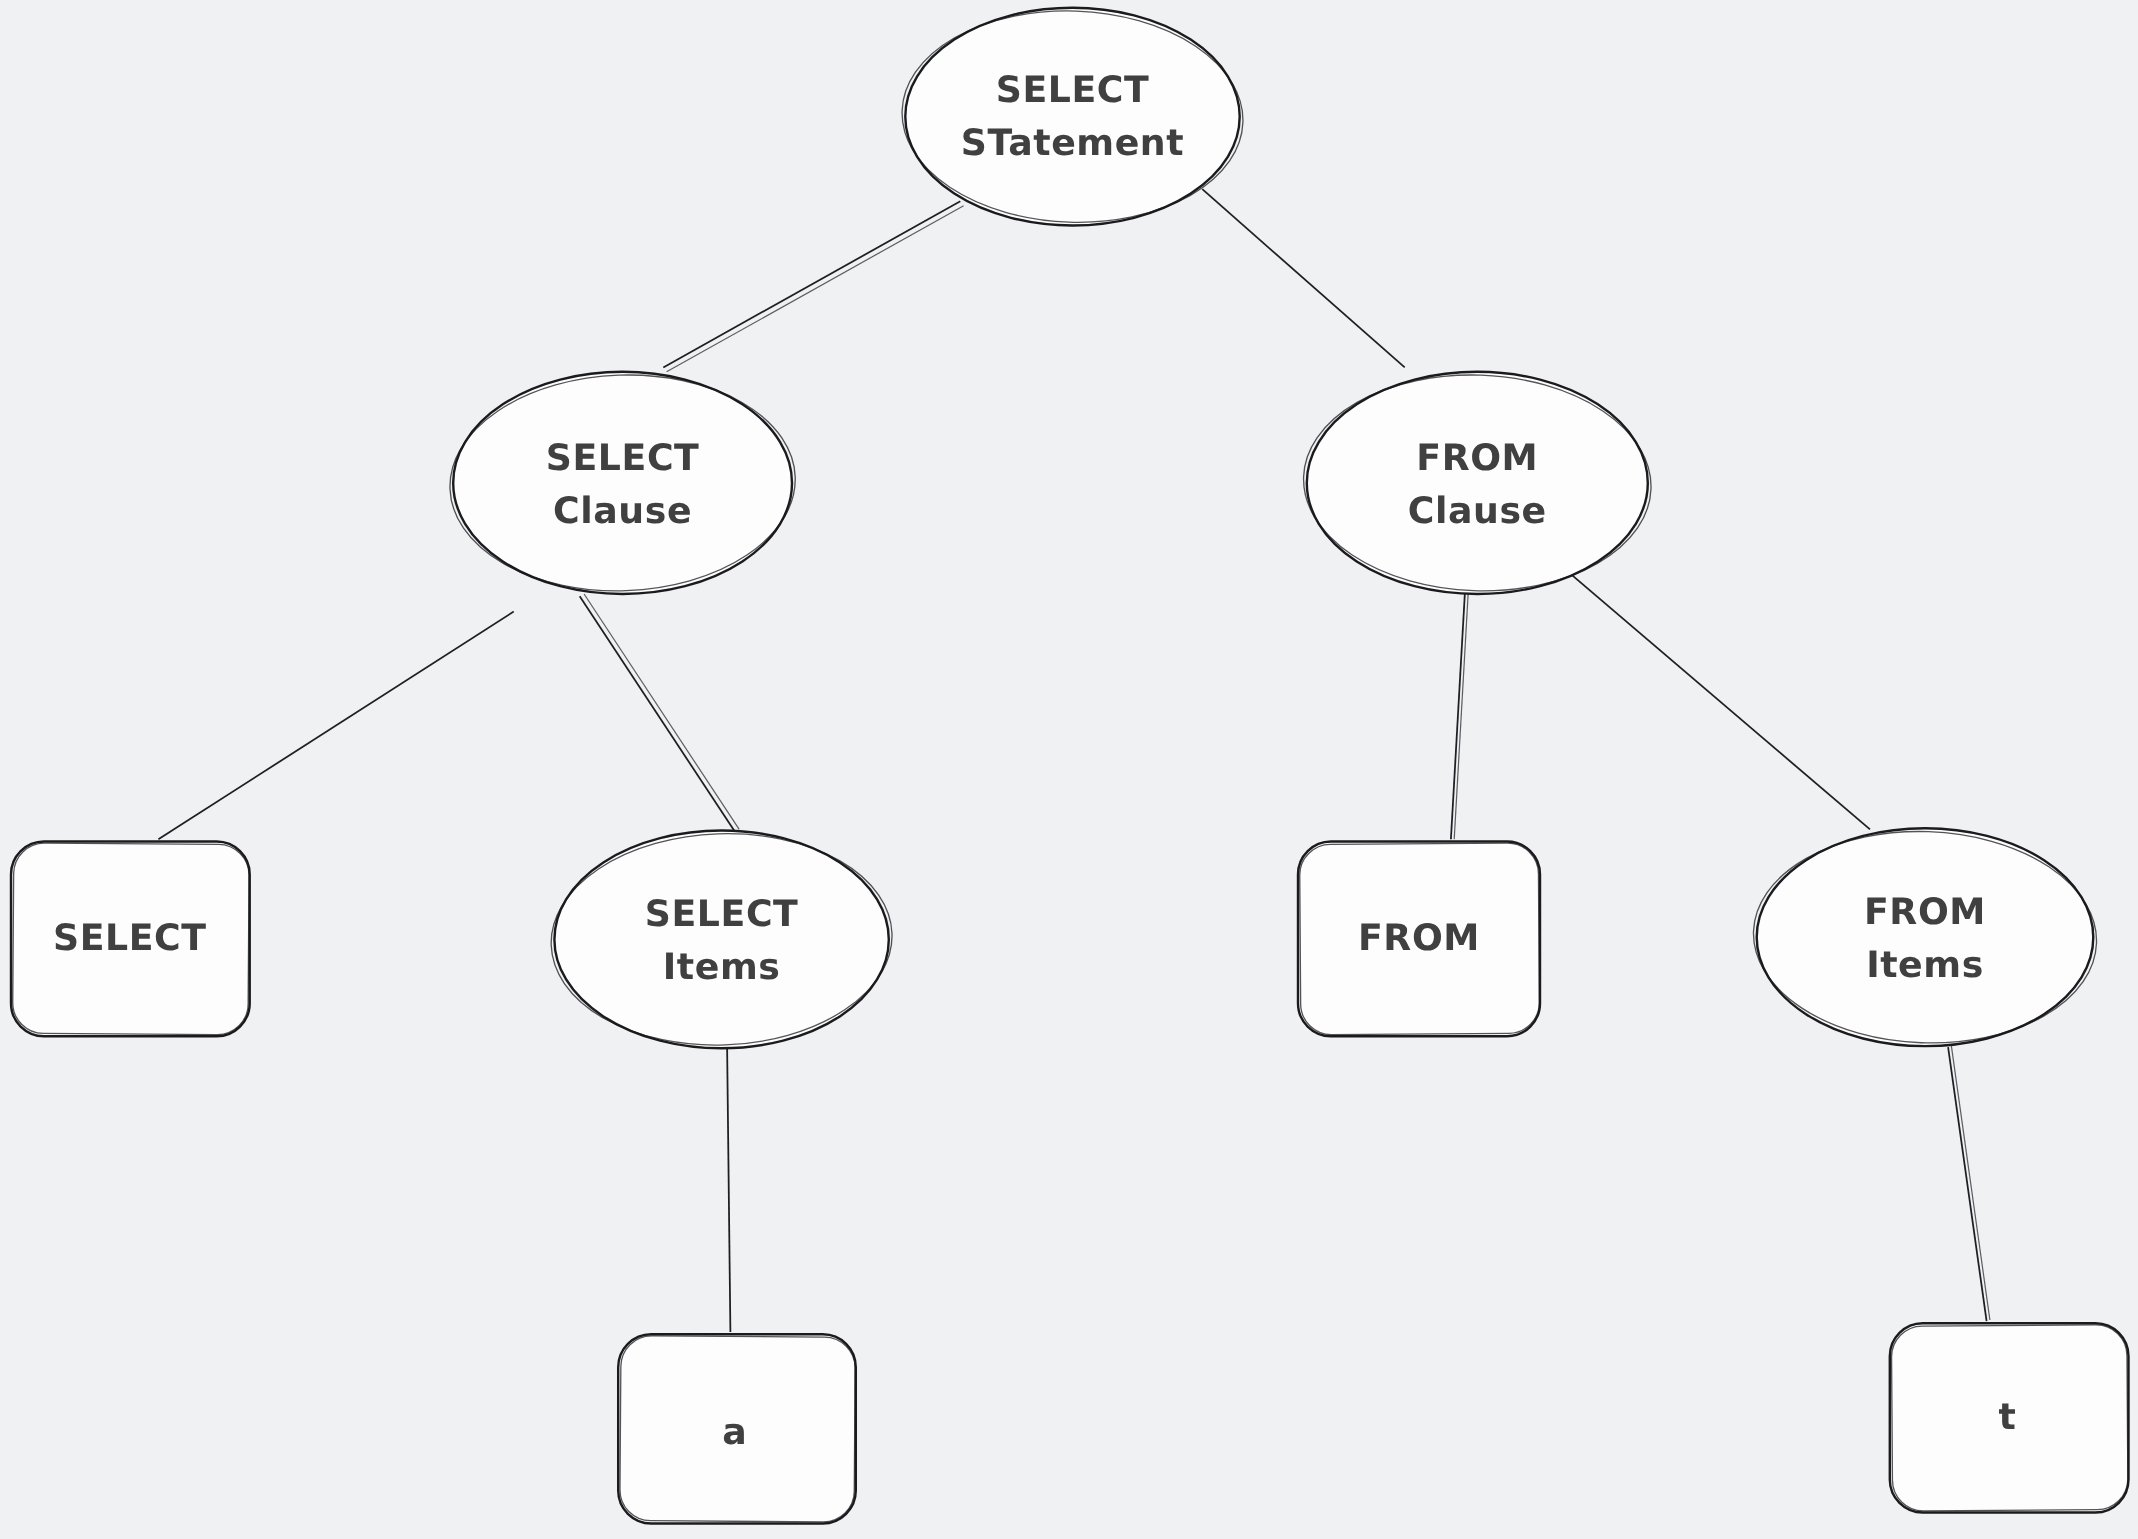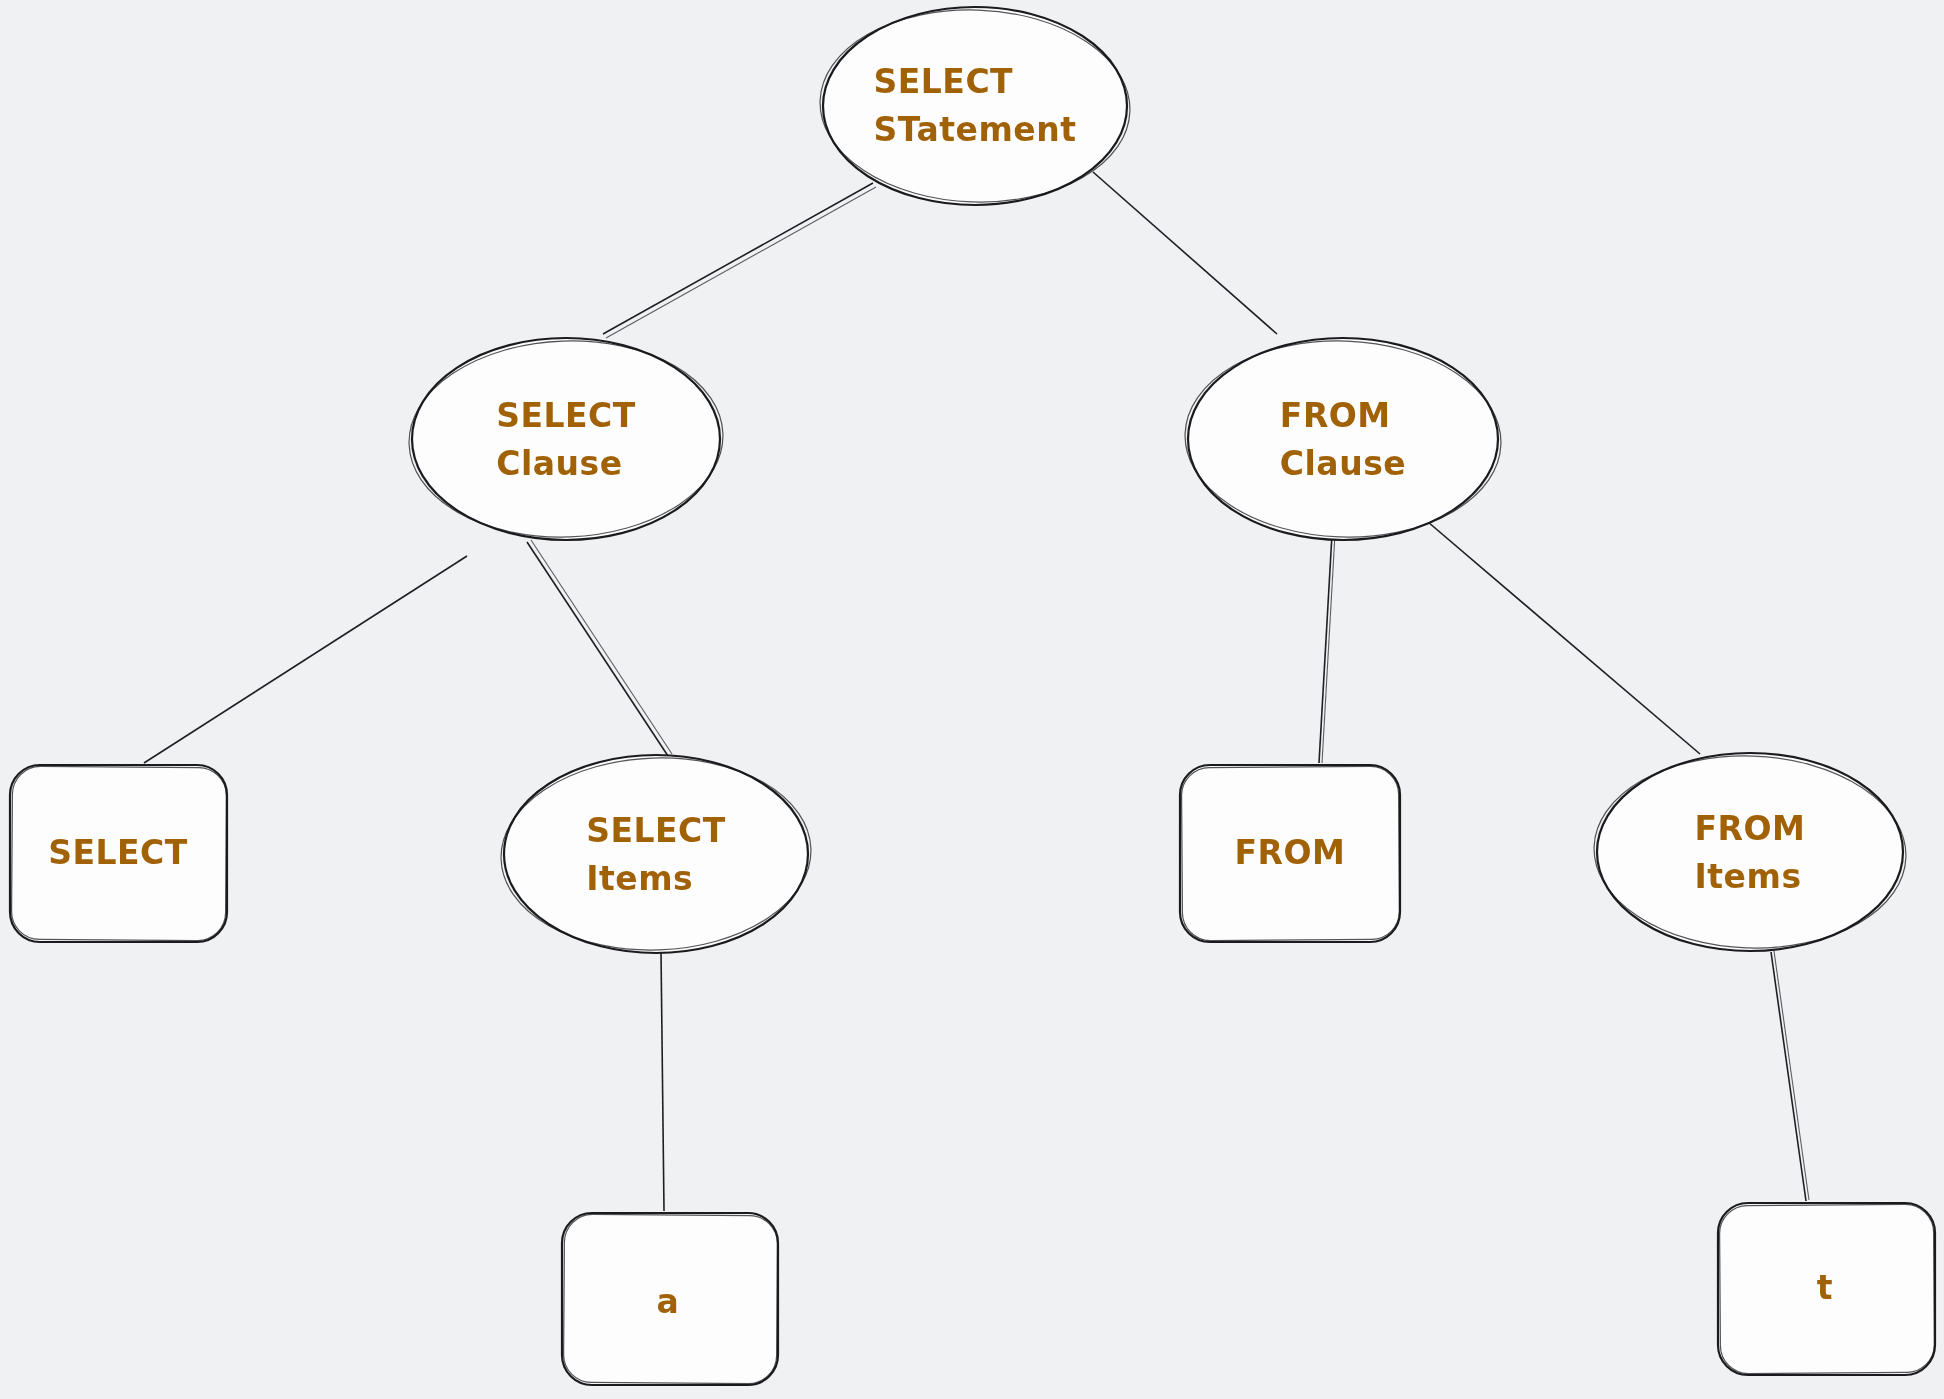--- a/index.html
+++ b/index.html
@@ -38,25 +38,26 @@
   }
   .edge-ghost {
     stroke: #1e1e24;
     stroke-width: 1.1;
     fill: none;
     opacity: 0.7;
   }
   .node-label {
     position: absolute;
     transform: translate(-50%, -50%);
-    color: #a16207;
+    color: #404040;
     font-size: 33px;
     font-weight: bold;
     line-height: 1.45;
     letter-spacing: 0.5px;
+    text-align: center;
     white-space: pre-line;
     pointer-events: none;
   }
 </style>
 </head>
 <body>
 
 <div class="stage">
 
   <svg class="diagram-canvas" width="1944" height="1399" viewBox="0 0 1944 1399">

